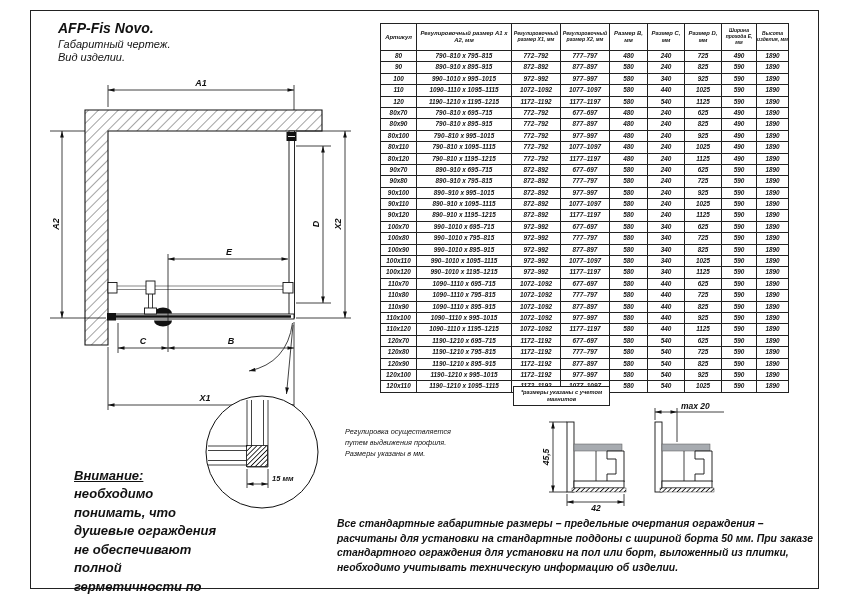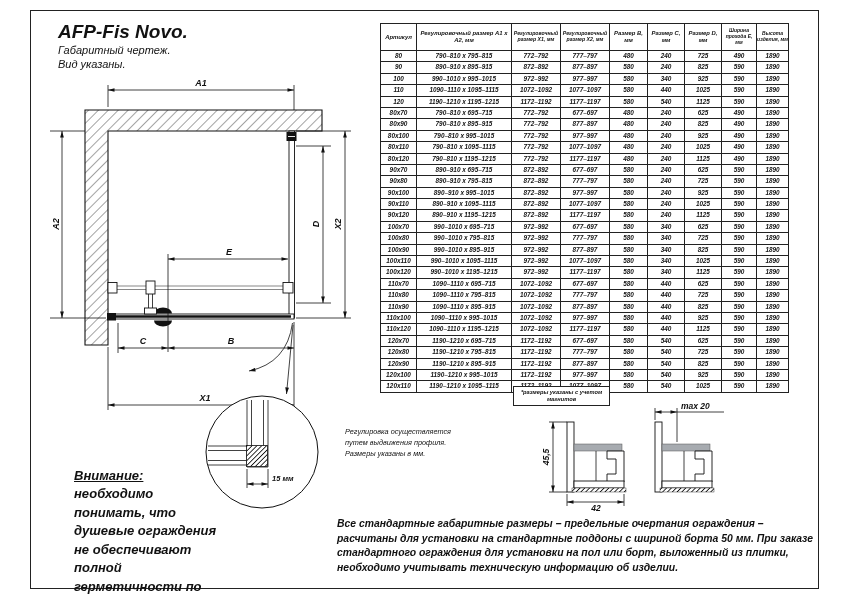--- a/index.html
+++ b/index.html
@@ -3,21 +3,21 @@
 <meta charset="utf-8">
 <style>
   html,body{margin:0;padding:0;}
   body{
     width:848px;height:600px;position:relative;background:#fff;
     font-family:"Liberation Sans",sans-serif;font-style:italic;color:#111;
     overflow:hidden;
   }
   .frame{position:absolute;left:30px;top:10px;width:787px;height:577px;border:1.3px solid #222;}
   .title-block{position:absolute;left:58px;top:20px;line-height:1.25;}
-  .t1{font-size:19px;font-weight:bold;}
+  .t1{font-size:14px;font-weight:bold;}
   .t2{font-size:11px;}
   svg .ln{stroke:#111;stroke-width:0.8;fill:none;}
   svg .dim{font:italic bold 9px "Liberation Sans",sans-serif;fill:#111;}
   svg .dimS{font:italic bold 7.5px "Liberation Sans",sans-serif;fill:#111;}
   svg .dimP{font:italic bold 8.5px "Liberation Sans",sans-serif;fill:#111;}
 
   table.dims{position:absolute;left:380px;top:23px;width:408px;border-collapse:collapse;table-layout:fixed;background:#fff;}
   table.dims th,table.dims td{border:0.7px solid #222;padding:0;text-align:center;vertical-align:middle;overflow:hidden;font-style:italic;}
   table.dims th{font-size:5.9px;font-weight:bold;height:26px;line-height:1.15;}
   table.dims th:nth-child(3),table.dims th:nth-child(4){font-size:5.2px;}
@@ -33,21 +33,21 @@
   .bottom-note{position:absolute;left:337px;top:517px;width:483px;font-size:10.4px;font-weight:bold;line-height:1.4;}
 </style>
 </head>
 <body>
 
 <div class="frame"></div>
 
 <div class="title-block">
   <div class="t1">AFP-Fis Novo.</div>
   <div class="t2">Габаритный чертеж.</div>
-  <div class="t2">Вид указаны.</div>
+  <div class="t2">Вид изделии.</div>
 </div>
 
 <svg style="position:absolute;left:30px;top:55px;" width="360" height="475" viewBox="30 55 360 475">
   <defs>
     <pattern id="hatchA" width="7" height="7" patternUnits="userSpaceOnUse" patternTransform="rotate(-45)">
       <rect width="7" height="7" fill="#fff"></rect>
       <line x1="0" y1="0" x2="7" y2="0" stroke="#333" stroke-width="0.9"></line>
     </pattern>
     <pattern id="dhatchA" width="3.4" height="3.4" patternUnits="userSpaceOnUse" patternTransform="rotate(-45)">
       <rect width="3.4" height="3.4" fill="#fff"></rect>

